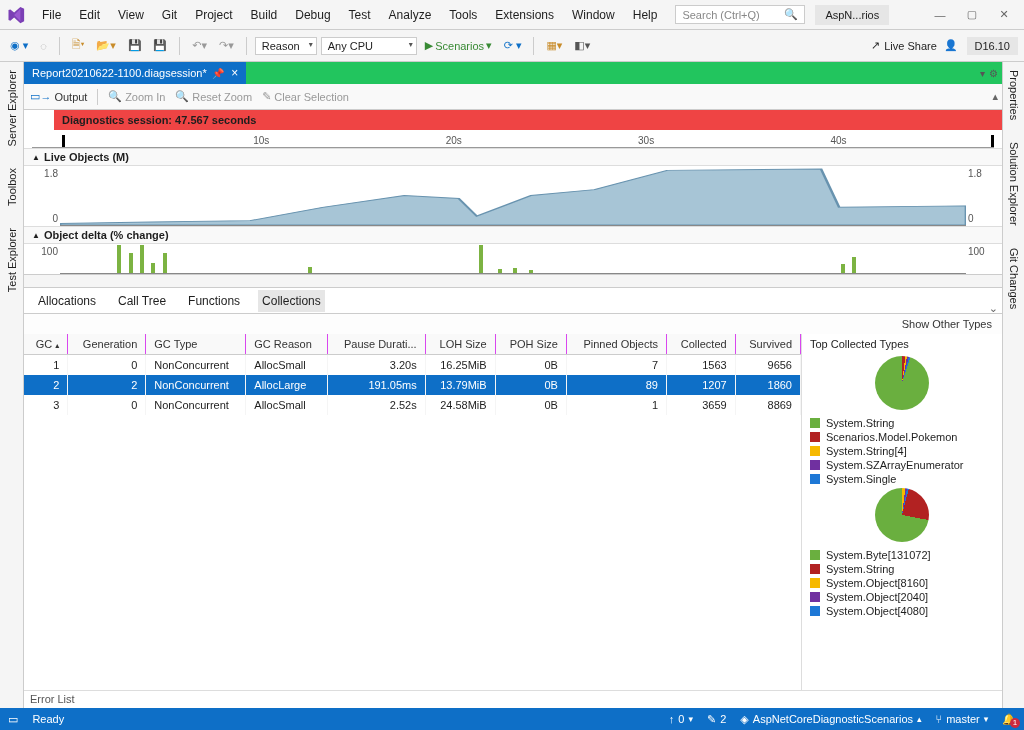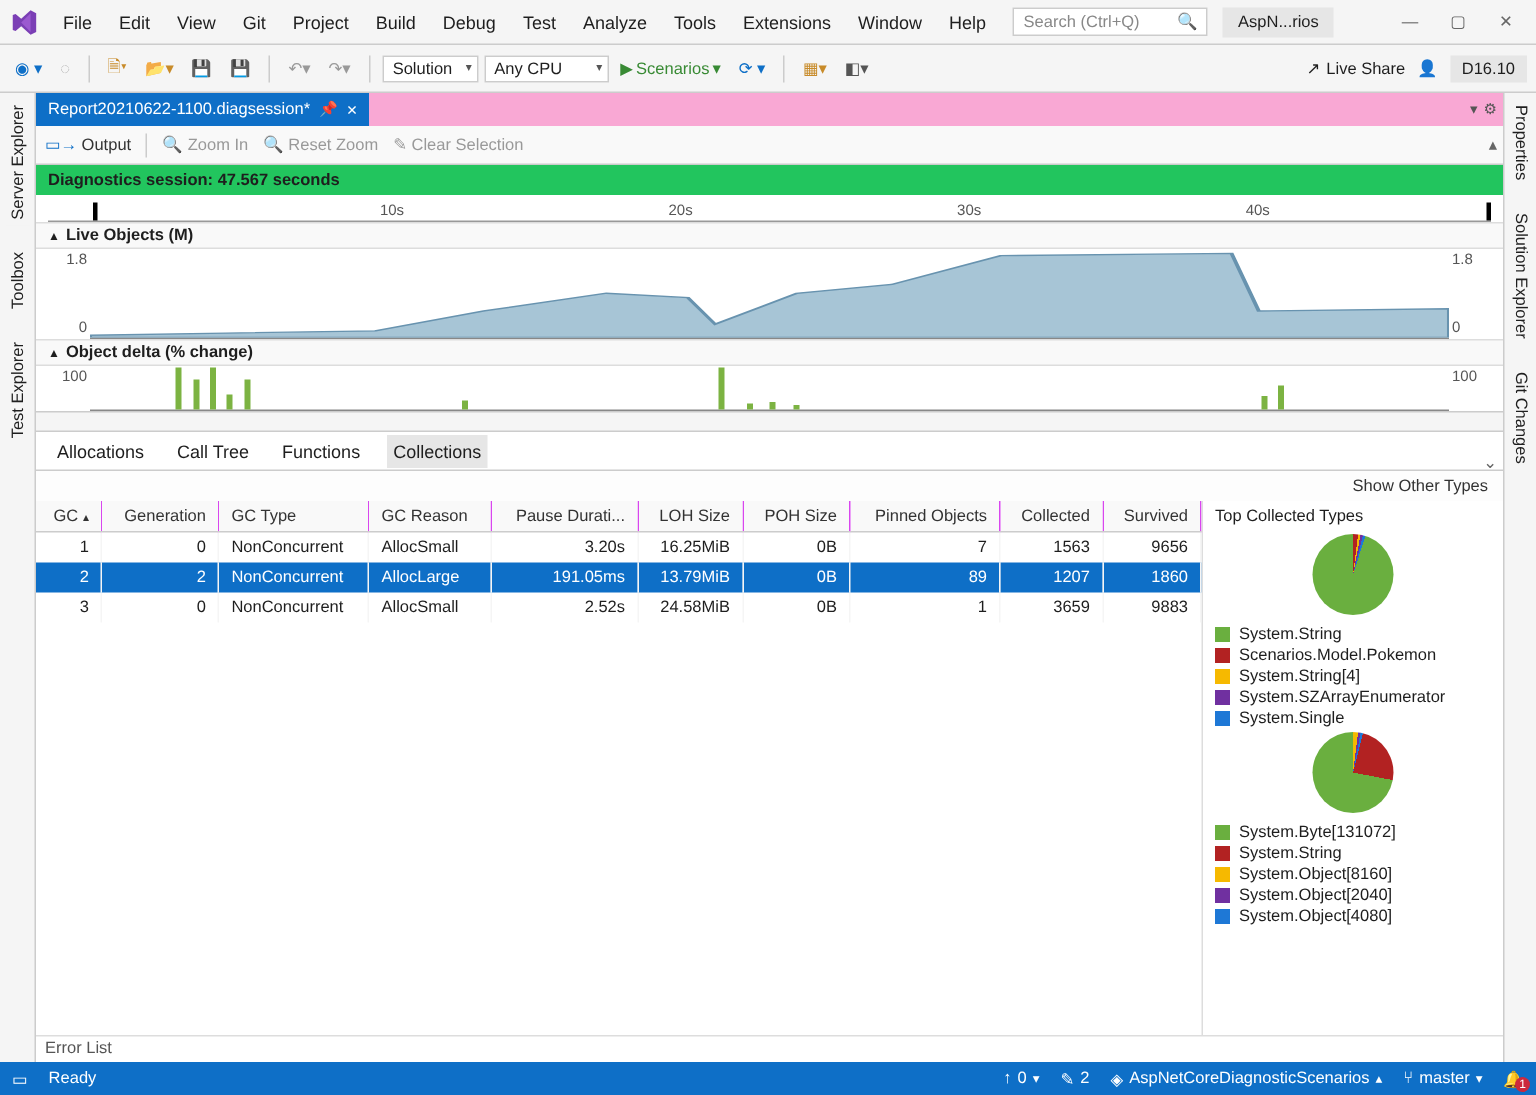--- a/index.html
+++ b/index.html
@@ -30,32 +30,32 @@
 
 
 .left-rail { position: absolute; left: 0; top: 62px; bottom: 22px; width: 24px; background: #f5f5f5; border-right: 1px solid #ccc; display: flex; flex-direction: column; align-items: center; padding-top: 4px; gap: 14px; }
 .left-rail .tab { writing-mode: vertical-rl; transform: rotate(180deg); font-size: 11px; padding: 4px 2px; background: #f5f5f5; }
 .right-rail { position: absolute; right: 0; top: 62px; bottom: 22px; width: 22px; background: #f5f5f5; border-left: 1px solid #ccc; display: flex; flex-direction: column; align-items: center; padding-top: 4px; gap: 14px; }
 .right-rail .tab { writing-mode: vertical-rl; font-size: 11px; padding: 4px 2px; }
 
 
 .main { position: absolute; left: 24px; right: 22px; top: 62px; bottom: 40px; display: flex; flex-direction: column; }
 
-.tab-well { height: 22px; background: #f9a8d4; display: flex; align-items: center; }
+.tab-well { height: 22px; background: #22c55e; display: flex; align-items: center; }
 .file-tab { height: 22px; background: #0e6fc7; color: #fff; display: flex; align-items: center; gap: 6px; padding: 0 8px; font-size: 11px; }
 .file-tab .pin { font-size: 10px; }
 .file-tab .close { font-size: 12px; }
 .tab-well-right { margin-left: auto; display: flex; gap: 4px; padding-right: 4px; color: #555; font-size: 10px; }
 
 .diag-toolbar { height: 26px; border-bottom: 1px solid #ccc; display: flex; align-items: center; padding: 0 6px; gap: 10px; background: #f9f9f9; }
 .diag-toolbar .link { display: flex; align-items: center; gap: 3px; font-size: 11px; color: #999; }
 .diag-toolbar .link.active { color: #333; }
 .diag-toolbar .link.active .chk { color: #0e6fc7; }
 
-.session-info { padding: 4px 8px; font-size: 11px; background: #22c55e; }
+.session-info { padding: 4px 8px; font-size: 11px; background: #ef4444; margin-left: 30px; }
 .session-info b { font-weight: 600; }
 
 
 .ruler { height: 18px; position: relative; border-bottom: 1px solid #999; background: #fff; margin: 0 8px; }
 .ruler .tick-start, .ruler .tick-end { width: 3px; height: 12px; background: #000; position: absolute; bottom: 0; }
 .ruler .tick-start { left: 30px; }
 .ruler .tick-end { right: 0; }
 .ruler .lbl { position: absolute; bottom: 1px; font-size: 10px; color: #555; }
 
 
@@ -157,22 +157,22 @@
   <span class="tbtn" style="color:#999">◌</span>
   <span class="tsep"></span>
   <span class="tbtn" style="color:#c88b29">🗎▾</span>
   <span class="tbtn" style="color:#c88b29">📂▾</span>
   <span class="tbtn" style="color:#0e6fc7">💾</span>
   <span class="tbtn" style="color:#0e6fc7">💾</span>
   <span class="tsep"></span>
   <span class="tbtn" style="color:#999">↶▾</span>
   <span class="tbtn" style="color:#999">↷▾</span>
   <span class="tsep"></span>
-  <span class="dropdown">Solution</span>
-  <span class="dropdown" style="width:83px">Any CPU</span>
+  <span class="dropdown">Reason</span>
+  <span class="dropdown" style="width:96px">Any CPU</span>
   <span class="tbtn play">▶ <span>Scenarios</span> ▾</span>
   <span class="tbtn" style="color:#0e6fc7">⟳ ▾</span>
   <span class="tsep"></span>
   <span class="tbtn" style="color:#c88b29">▦▾</span>
   <span class="tbtn" style="color:#555">◧▾</span>
   <span class="spacer"></span>
   <span class="live-share">↗ <span>Live Share</span></span>
   <span class="tbtn">👤</span>
   <span class="pill">D16.10</span>
 </div>
@@ -334,21 +334,21 @@
             <tr>
               <td>3</td>
               <td>0</td>
               <td class="l">NonConcurrent</td>
               <td class="l">AllocSmall</td>
               <td>2.52s</td>
               <td>24.58MiB</td>
               <td>0B</td>
               <td>1</td>
               <td>3659</td>
-              <td>9883</td>
+              <td>8869</td>
             </tr>
           </tbody>
       </table>
     </div>
     <div class="side">
       <h4>Top Collected Types</h4>
       <div class="pie pie1"></div>
       <ul class="legend" id="legend1">
           <li>
             <span class="sw" style="background: rgb(106, 175, 63);"></span>

